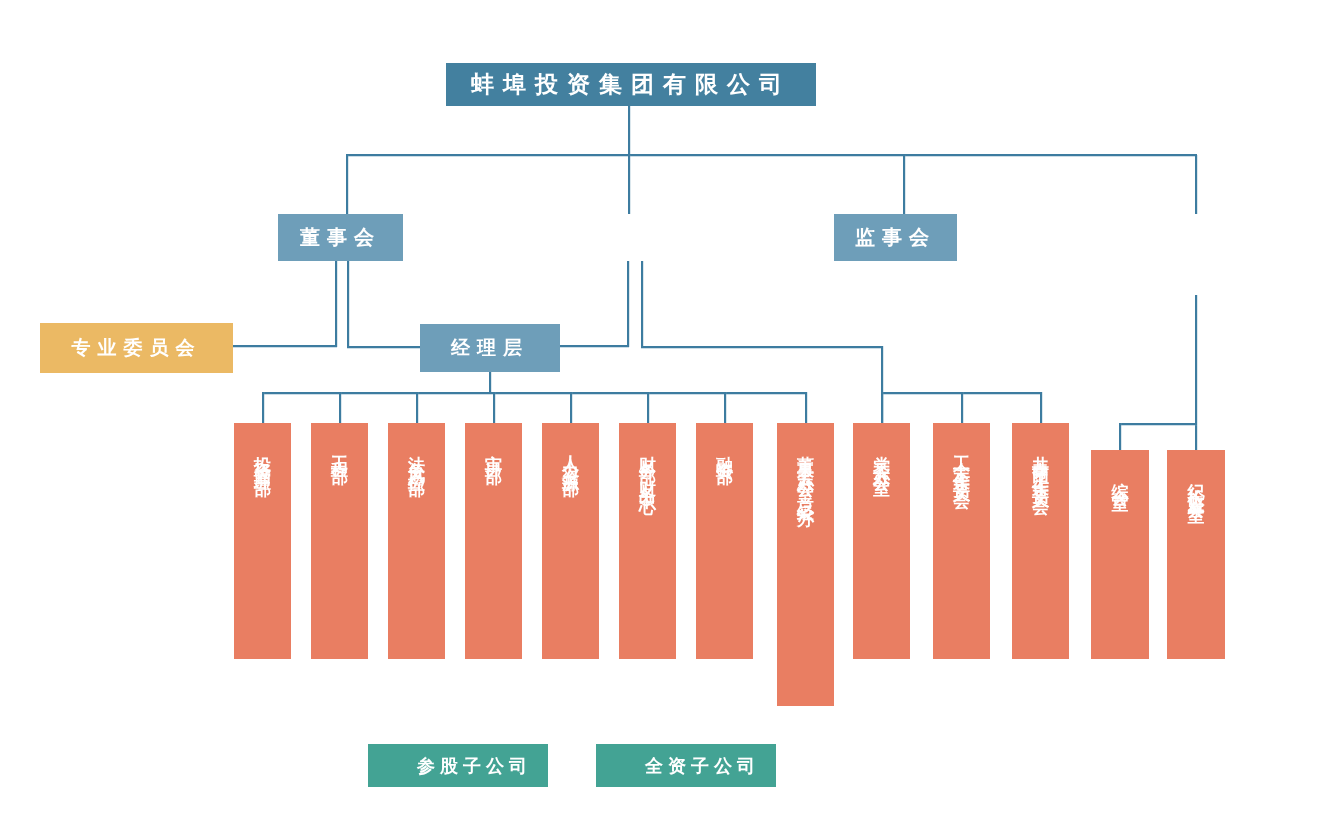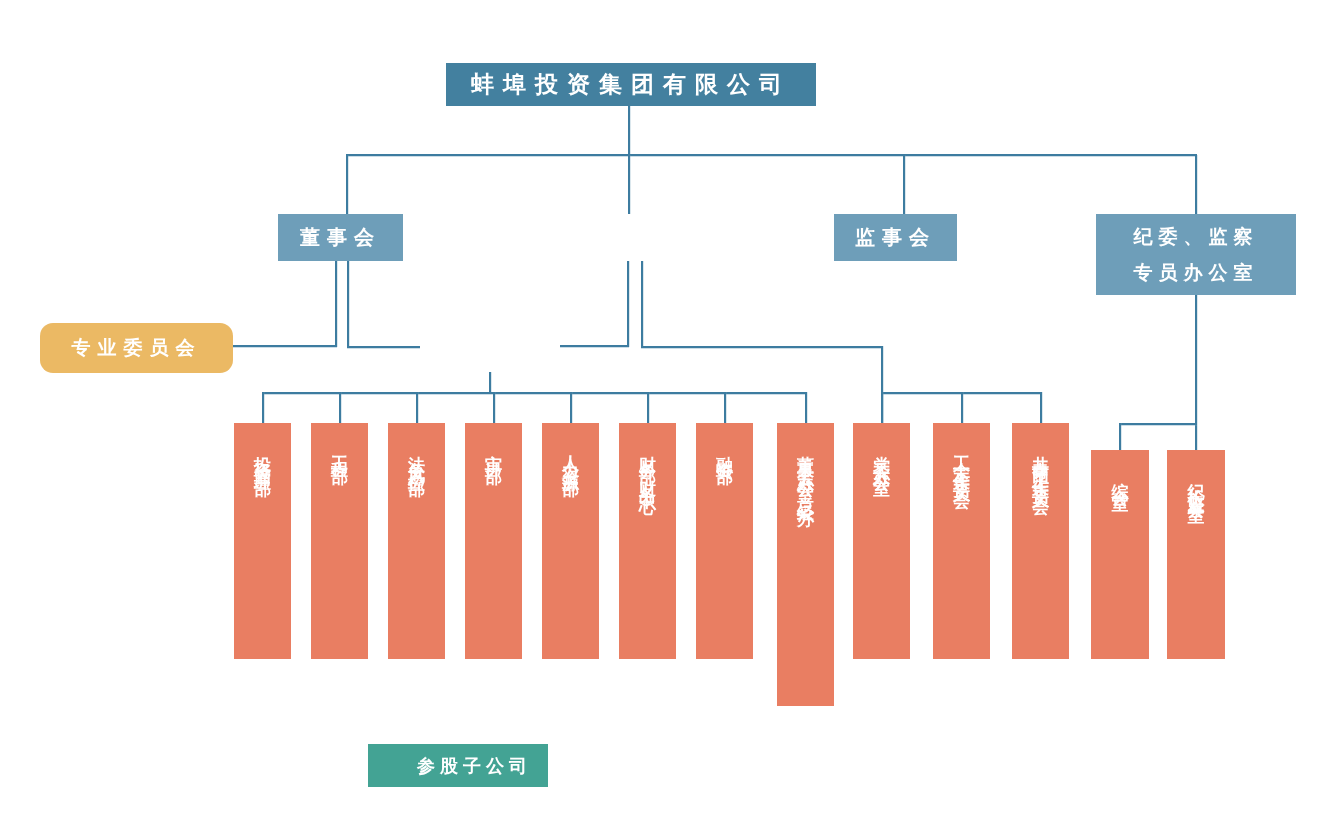--- a/index.html
+++ b/index.html
@@ -24,21 +24,21 @@
     position: absolute;
     display: flex;
     align-items: center;
     justify-content: center;
     color: #ffffff;
     font-weight: bold;
     text-align: center;
   }
   .c-primary   { background: var(--c-primary); }
   .c-secondary { background: var(--c-secondary); }
-  .c-committee { background: var(--c-committee); border-radius: 13px; }
+  .c-committee { background: var(--c-committee); }
   .c-legend    { background: var(--c-legend); }
 
   .root-box      { font-size: 23px; letter-spacing: 9px; }
   .gov-box       { font-size: 20px; letter-spacing: 7px; }
   .gov-box-multi { font-size: 19px; letter-spacing: 6px; line-height: 36px; white-space: pre-line; }
   .mid-box       { font-size: 19px; letter-spacing: 7px; }
   .legend-box    { font-size: 18px; letter-spacing: 5px; padding-left: 33px; }
 
   .dept-box {
     position: absolute;
@@ -109,25 +109,24 @@
   <div class="lh" style="left:1119px; top:423px; width:78px;"></div>
   <div class="lv" style="left:1119px; top:423px; height:27px;"></div>
 
   <div class="node c-primary root-box" style="left:446px; top:63px; width:370px; height:43px;">蚌埠投资集团有限公司</div>
 
   <div class="node c-secondary gov-box" style="left:278px; top:214px; width:125px; height:47px;">董事会</div>
 
 
   <div class="node c-secondary gov-box" style="left:834px; top:214px; width:123px; height:47px;">监事会</div>
 
-  <div class="node c-secondary gov-box-multi" style="left:1096px; top:214px; width:200px; height:81px;">纪委、监察
-专员办公室</div>
 
   <div class="node c-committee mid-box" style="left:40px; top:323px; width:193px; height:50px;">专业委员会</div>
 
+  <div class="node c-secondary mid-box" style="left:420px; top:324px; width:140px; height:48px;">经理层</div>
 
   <div class="dept-box" style="left:234px; top:423px; width:57px; height:236px;">
     <span>投资管理部</span>
   </div>
   <div class="dept-box" style="left:311px; top:423px; width:57px; height:236px;">
     <span>工程部</span>
   </div>
   <div class="dept-box" style="left:388px; top:423px; width:57px; height:236px;">
     <span>法务风控部</span>
   </div>
@@ -156,14 +155,15 @@
     <span>共青团工作委员会</span>
   </div>
   <div class="dept-box" style="left:1091px; top:450px; width:58px; height:209px;">
     <span>综合室</span>
   </div>
   <div class="dept-box" style="left:1167px; top:450px; width:58px; height:209px;">
     <span>纪检监察室</span>
   </div>
 
   <div class="node c-legend legend-box" style="left:368px; top:744px; width:180px; height:43px;">参股子公司</div>
+  <div class="node c-legend legend-box" style="left:596px; top:744px; width:180px; height:43px;">全资子公司</div>
 
 </div>
 
 </body></html>

